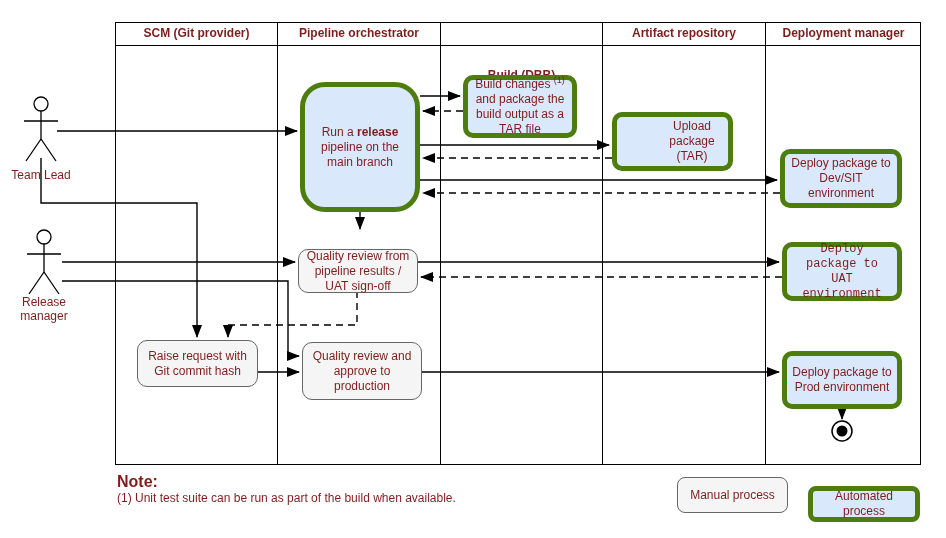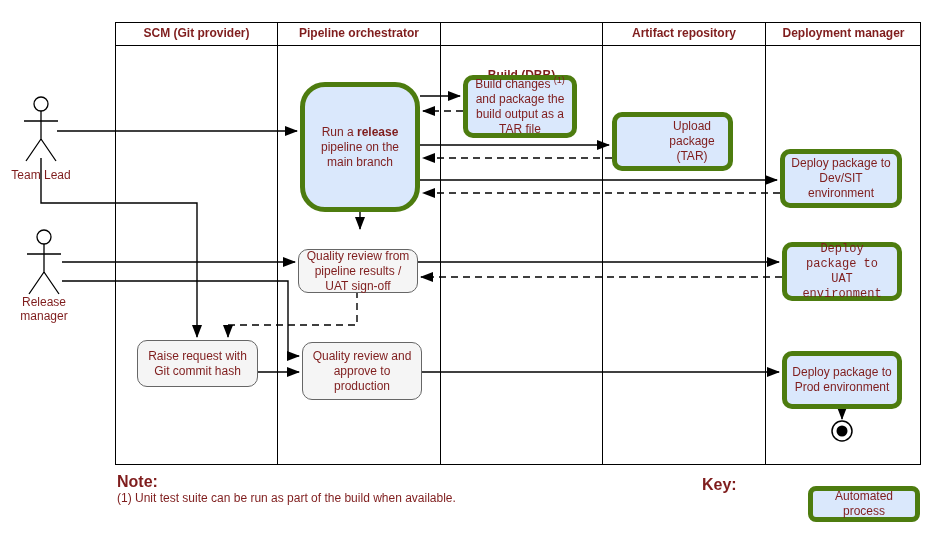--- a/index.html
+++ b/index.html
@@ -115,15 +115,16 @@
   <div class="node manual" style="left:298px;top:232px;width:120px;height:44px;margin-top:17px;">Quality review from pipeline results / UAT sign-off</div>
 
   <div class="node manual" style="left:302px;top:342px;width:120px;height:58px;">Quality review and approve to production</div>
 
   <div class="node manual" style="left:137px;top:340px;width:121px;height:47px;">Raise request with Git commit hash</div>
 
   <div class="note-title" style="left:117px;top:473px;">Note:</div>
   <div class="note-body" style="left:117px;top:491px;">(1) Unit test suite can be run as part of the build when available.</div>
 
   <div class="key-title" style="left:676px;top:476px;padding-left:26px;">Key:</div>
+  <div class="node manual" style="left:677px;top:477px;width:111px;height:36px;border-radius:8px;">Manual process</div>
   <div class="node automated" style="left:808px;top:477px;width:112px;height:36px;border-radius:8px;">Automated process</div>
 
 </div>
 
 </body></html>

